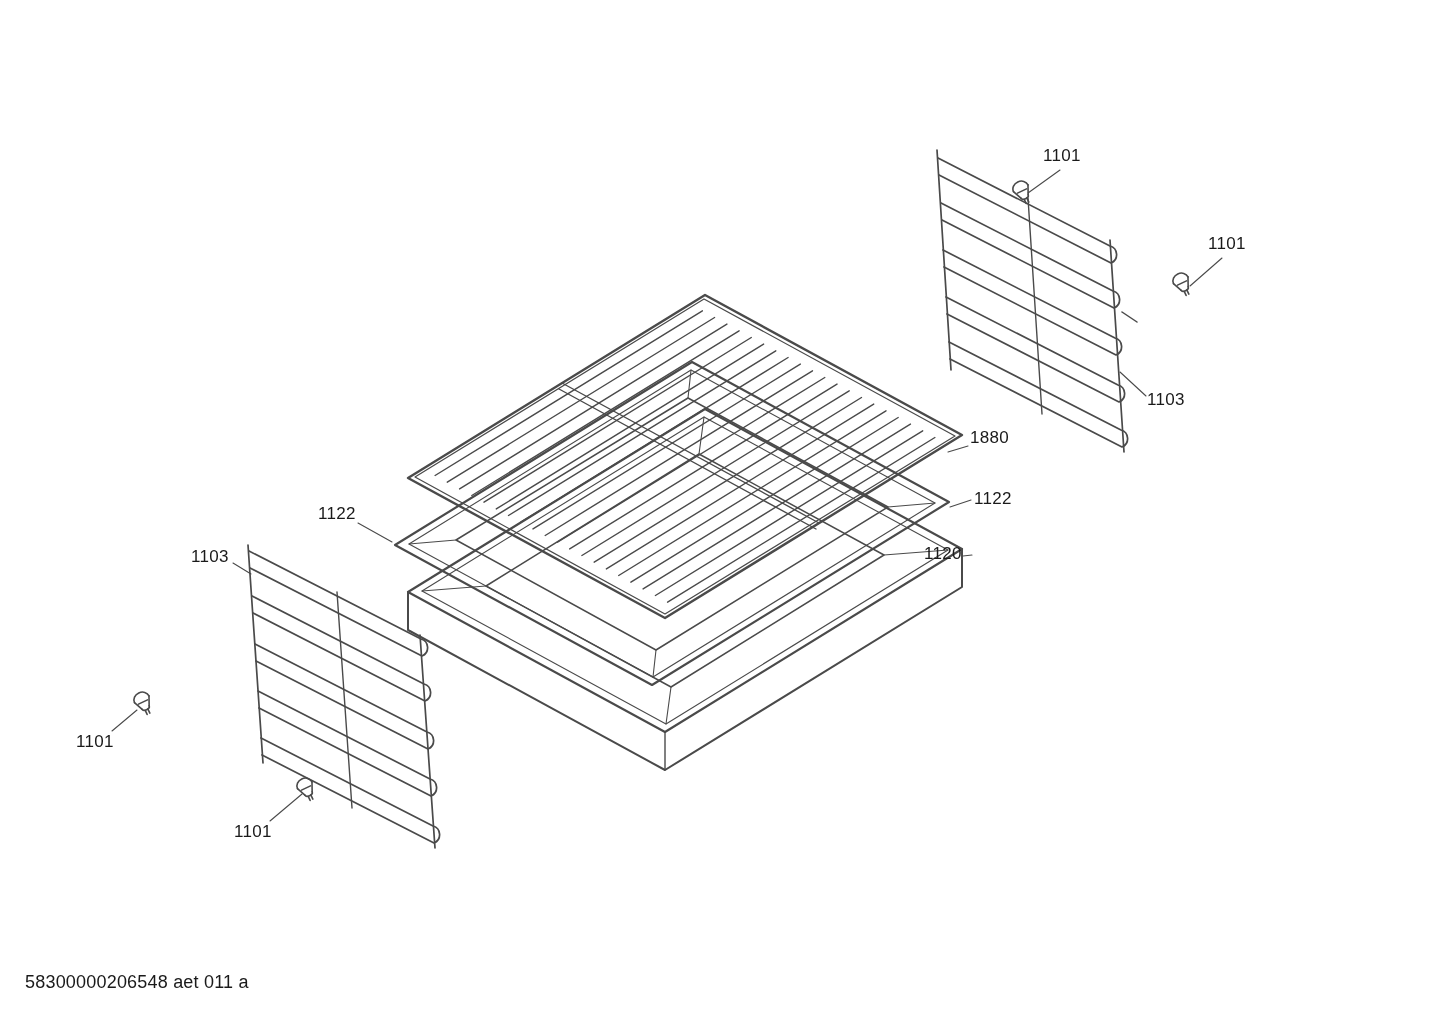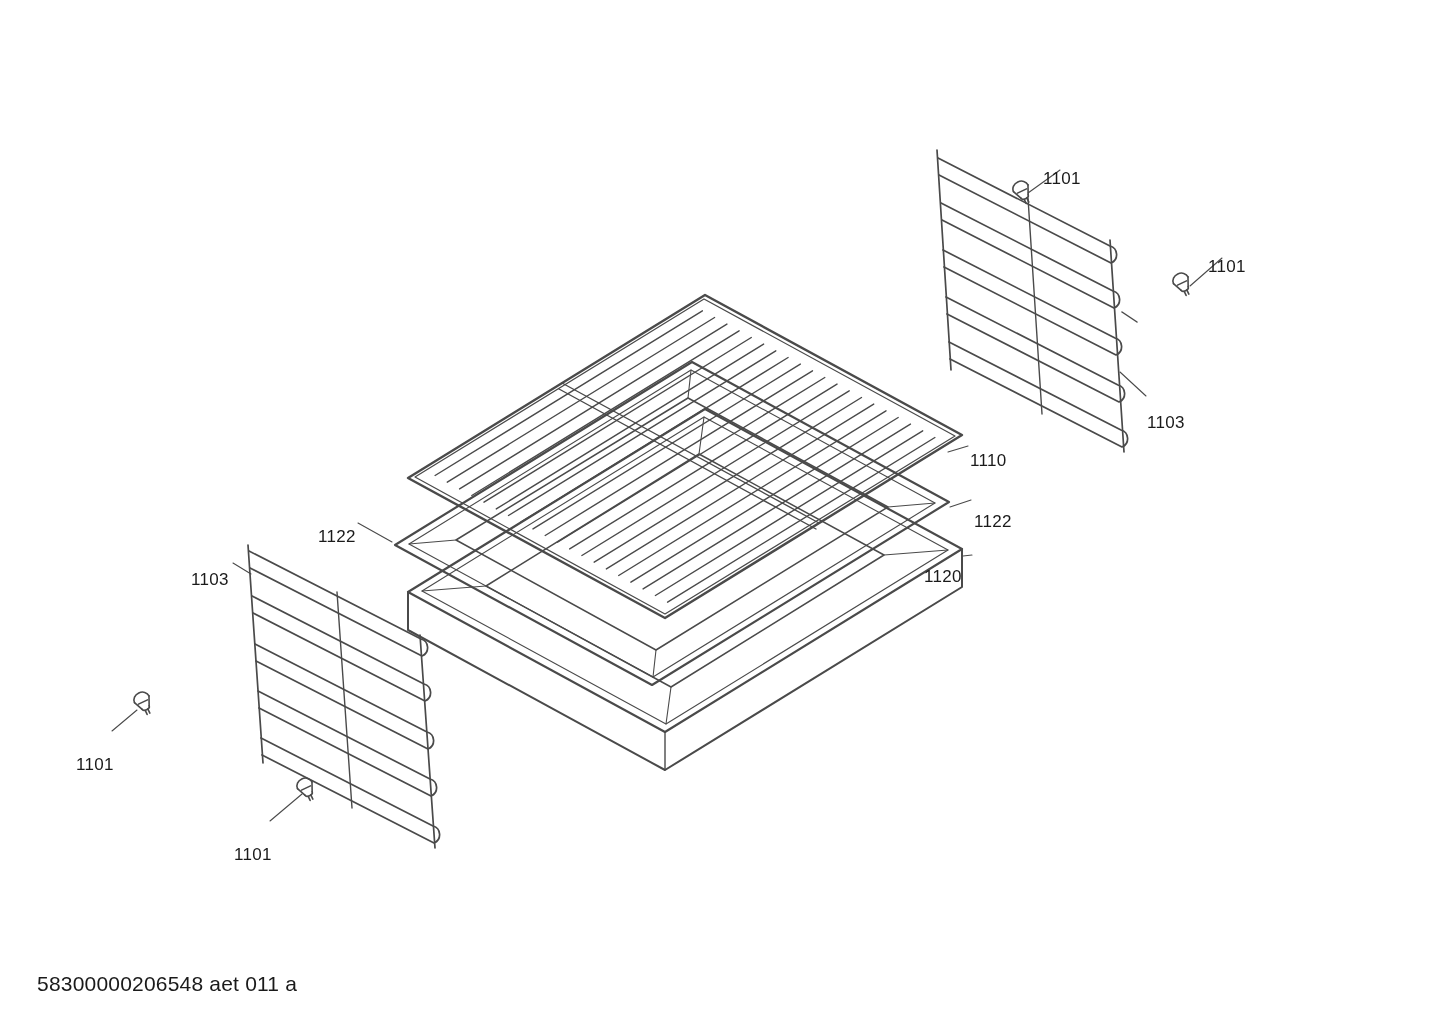--- a/index.html
+++ b/index.html
@@ -16,29 +16,27 @@
     color: var(--line-color, #4a4a4a);
   }
   svg.diagram * { stroke:currentColor; fill:none; stroke-linecap:round; stroke-linejoin:round; }
   .callout {
     position:absolute;
     font-size:17px;
     line-height:19px;
     color: var(--text-color, #1a1a1a);
     letter-spacing:0.3px;
     white-space:nowrap;
-    margin-top:23px;
   }
   .doc-code {
     position:absolute;
     left:25px; top:972px;
-    font-size:21px;
+    font-size:18px;
     color: var(--text-color, #1a1a1a);
     letter-spacing:0.2px;
-    margin-left:12px;
   }
 </style>
 </head>
 <body style="background: rgb(255, 255, 255);">
 
 <div class="stage">
 
   <svg class="diagram" width="1442" height="1019" viewBox="0 0 1442 1019">
 
     <defs>
@@ -133,21 +131,21 @@
       <line x1="358" y1="523" x2="392" y2="542"></line>
       <line x1="233" y1="563" x2="251" y2="574"></line>
       <line x1="112" y1="731" x2="137" y2="710"></line>
       <line x1="270" y1="821" x2="302" y2="794"></line>
     </g>
   </svg>
 
   <div class="callout" style="left:1043px; top:146px">1101</div>
   <div class="callout" style="left:1208px; top:234px">1101</div>
   <div class="callout" style="left:1147px; top:390px">1103</div>
-  <div class="callout" style="left:970px; top:428px">1110</div>
+  <div class="callout" style="left:970px; top:428px">1880</div>
   <div class="callout" style="left:974px; top:489px">1122</div>
   <div class="callout" style="left:924px; top:544px">1120</div>
   <div class="callout" style="left:318px; top:504px">1122</div>
   <div class="callout" style="left:191px; top:547px">1103</div>
   <div class="callout" style="left:76px; top:732px">1101</div>
   <div class="callout" style="left:234px; top:822px">1101</div>
 
   <div class="doc-code">58300000206548 aet 011 a</div>
 </div>
 

